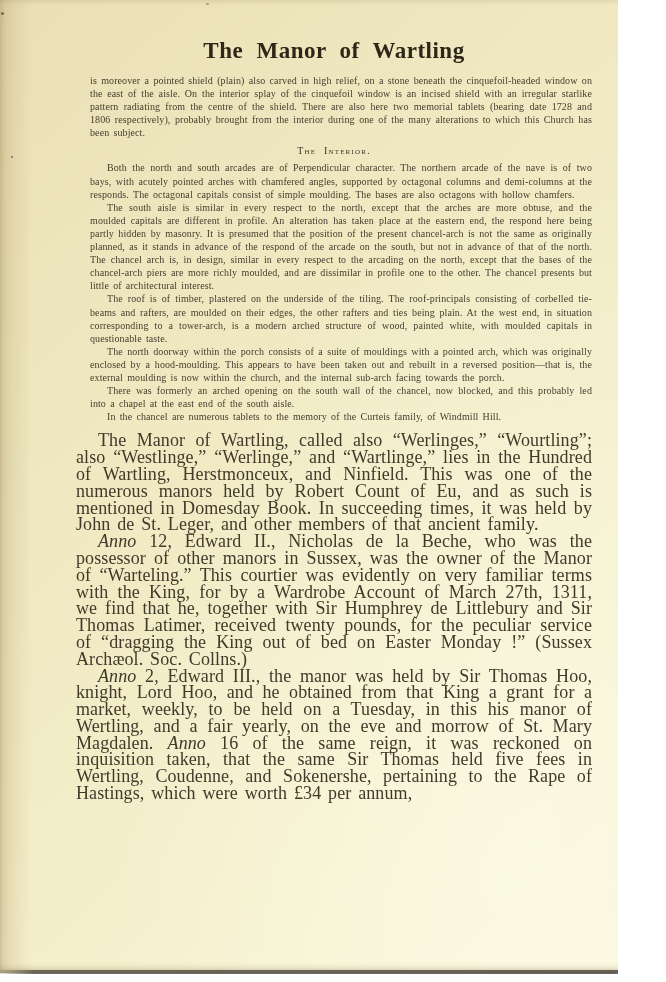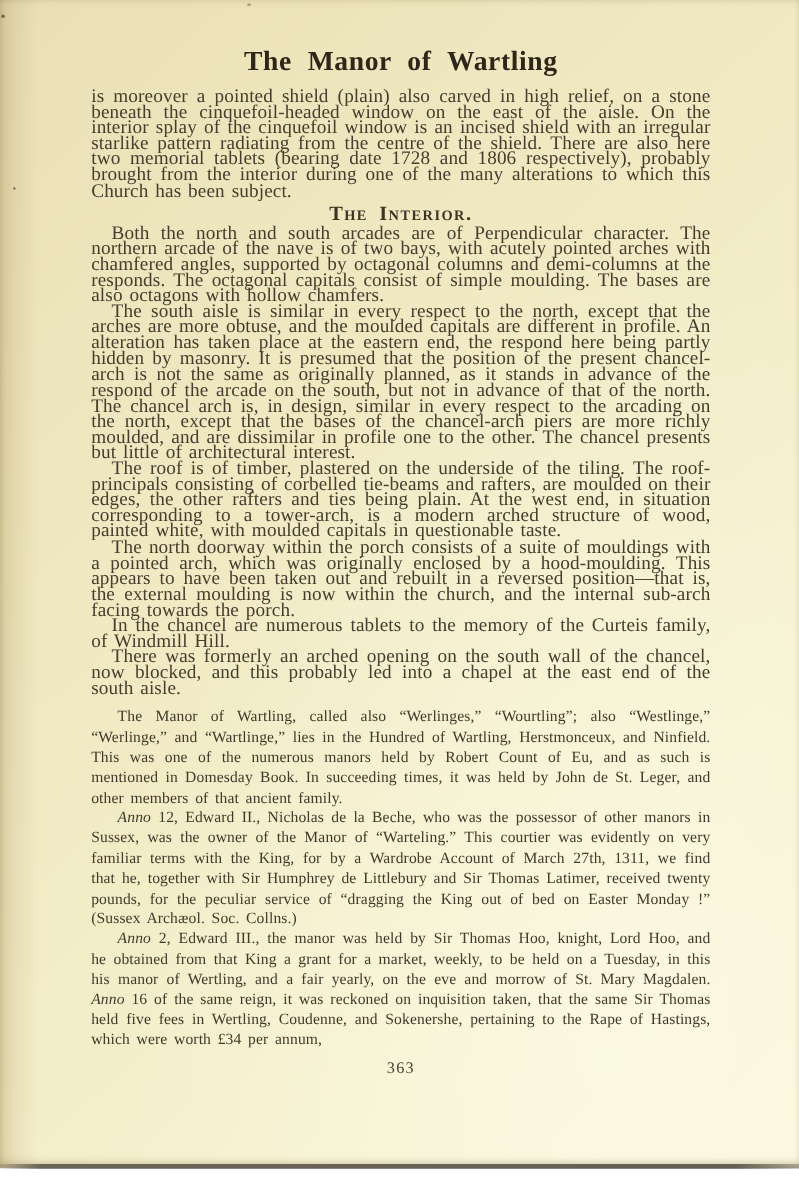--- a/index.html
+++ b/index.html
@@ -5,21 +5,21 @@
   html, body {
     margin: 0;
     padding: 0;
     background: #ffffff;
     width: 666px;
     height: 982px;
     font-family: "Liberation Serif", "DejaVu Serif", serif;
   }
   .scan {
     position: relative;
-    width: 666px;
+    width: 618px;
     height: 982px;
     background: #ffffff;
     overflow: hidden;
   }
   
   .page {
     position: absolute;
     top: 0; left: 0;
     width: 666px;
     height: 973px;
@@ -63,44 +63,45 @@
     font-size: 23px;
     line-height: 26px;
     font-weight: bold;
     text-align: center;
     color: #2e2618;
     word-spacing: 7px;
     letter-spacing: 0.5px;
   }
   h2.interior {
     margin: 4px 0 3px 0;
-    font-size: 17px;
+    font-size: 10px;
     line-height: 15px;
-    font-weight: bold;
+    font-weight: normal;
     font-variant: small-caps;
     text-align: center;
     color: #3d3426;
     letter-spacing: 1.2px;
     word-spacing: 4px;
   }
   p {
     margin: 0;
     text-align: justify;
   }
   p.small {
-    font-size: 16px;
+    font-size: 10px;
     line-height: 13.1px;
     word-spacing: 1.6px;
     letter-spacing: 0.1px;
     color: #463d2e;
+    margin-left: 14px;
   }
   p.small.indent { text-indent: 17px; }
   p.first { margin-top: 10px; }
   p.large {
-    font-size: 13px;
+    font-size: 18px;
     line-height: 16.8px;
     word-spacing: 2.2px;
     letter-spacing: 0.1px;
     color: #43392b;
   }
   p.large.indent { text-indent: 22px; }
   p.section-gap { margin-top: 9px; }
   i { }
   .pageno {
     margin-top: 7px;
@@ -127,29 +128,28 @@
       <h2 class="interior">The Interior.</h2>
 
       <p class="small indent"><span>Both the north and south arcades are of Perpendicular character. The northern arcade of the nave is of two bays, with acutely pointed arches with chamfered angles, supported by octagonal columns and demi-columns at the responds. The octagonal capitals consist of simple moulding. The bases are also octagons with hollow chamfers.</span></p>
 
       <p class="small indent"><span>The south aisle is similar in every respect to the north, except that the arches are more obtuse, and the moulded capitals are different in profile. An alteration has taken place at the eastern end, the respond here being partly hidden by masonry. It is presumed that the position of the present chancel-arch is not the same as originally planned, as it stands in advance of the respond of the arcade on the south, but not in advance of that of the north. The chancel arch is, in design, similar in every respect to the arcading on the north, except that the bases of the chancel-arch piers are more richly moulded, and are dissimilar in profile one to the other. The chancel presents but little of architectural interest.</span></p>
 
       <p class="small indent"><span>The roof is of timber, plastered on the underside of the tiling. The roof-principals consisting of corbelled tie-beams and rafters, are moulded on their edges, the other rafters and ties being plain. At the west end, in situation corresponding to a tower-arch, is a modern arched structure of wood, painted white, with moulded capitals in questionable taste.</span></p>
 
       <p class="small indent"><span>The north doorway within the porch consists of a suite of mouldings with a pointed arch, which was originally enclosed by a hood-moulding. This appears to have been taken out and rebuilt in a reversed position—that is, the external moulding is now within the church, and the internal sub-arch facing towards the porch.</span></p>
 
+      <p class="small indent"><span>There was formerly an arched opening on the south wall of the chancel, now blocked, and this probably led into a chapel at the east end of the south aisle.</span></p>
+
       <p class="small indent"><span>In the chancel are numerous tablets to the memory of the Curteis family, of Windmill Hill.</span></p>
-
-      <p class="small indent"><span>There was formerly an arched opening on the south wall of the chancel, now blocked, and this probably led into a chapel at the east end of the south aisle.</span></p>
 
       <p class="large indent section-gap"><span>The Manor of Wartling, called also “Werlinges,” “Wourtling”; also “Westlinge,” “Werlinge,” and “Wartlinge,” lies in the Hundred of Wartling, Herstmonceux, and Ninfield. This was one of the numerous manors held by Robert Count of Eu, and as such is mentioned in Domesday Book. In succeeding times, it was held by John de St. Leger, and other members of that ancient family.</span></p>
 
       <p class="large indent"><i>Anno</i><span> 12, Edward II., Nicholas de la Beche, who was the possessor of other manors in Sussex, was the owner of the Manor of “Warteling.” This courtier was evidently on very familiar terms with the King, for by a Wardrobe Account of March 27th, 1311, we find that he, together with Sir Humphrey de Littlebury and Sir Thomas Latimer, received twenty pounds, for the peculiar service of “dragging the King out of bed on Easter Monday !” (Sussex Archæol. Soc. Collns.)</span></p>
 
 
       <p class="large indent"><i>Anno</i><span> 2, Edward III., the manor was held by Sir Thomas Hoo, knight, Lord Hoo, and he obtained from that King a grant for a market, weekly, to be held on a Tuesday, in this his manor of Wertling, and a fair yearly, on the eve and morrow of St. Mary Magdalen. </span><i>Anno</i><span> 16 of the same reign, it was reckoned on inquisition taken, that the same Sir Thomas held five fees in Wertling, Coudenne, and Sokenershe, pertaining to the Rape of Hastings, which were worth £34 per annum,</span></p>
 
-      <div class="pageno">363</div>
     </div>
   </div>
 
   <div class="bottom-edge"></div>
 </div>
 
 </body></html>

